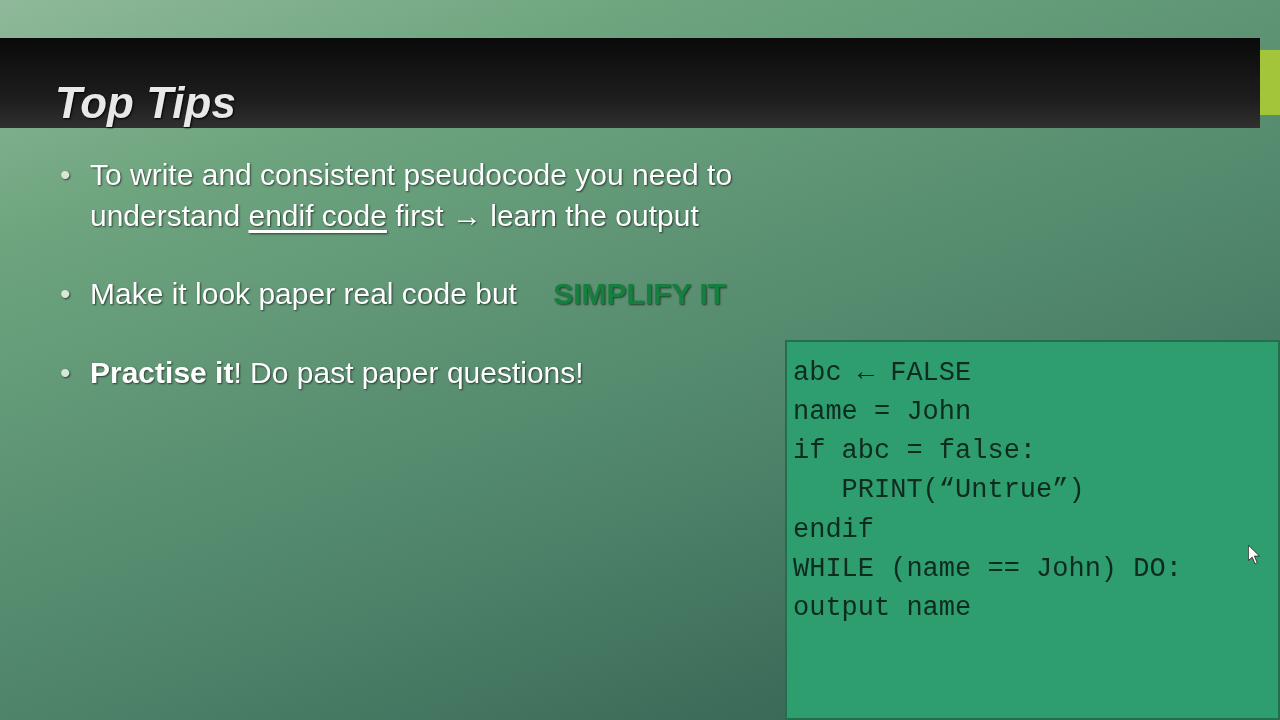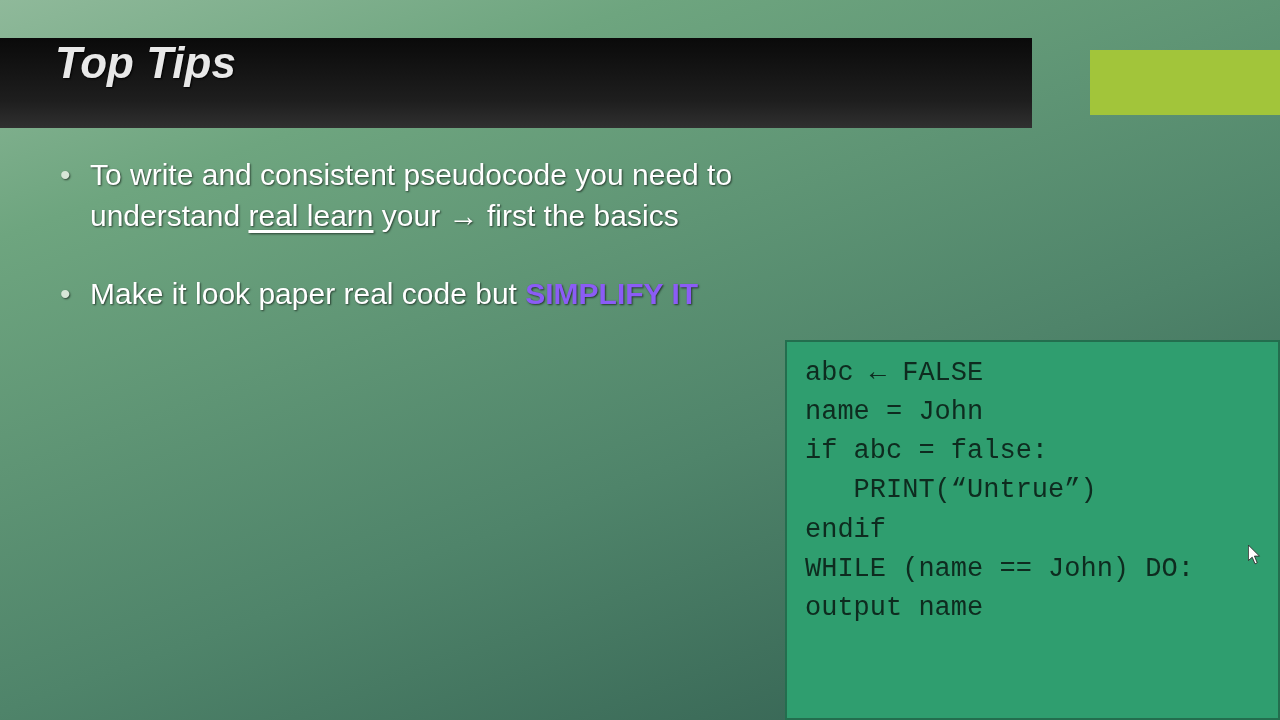--- a/index.html
+++ b/index.html
@@ -7,25 +7,25 @@
   body {
     background: linear-gradient(160deg, #8fb99a 0%, #6ea57f 20%, #4f846a 60%, #2e5a4d 100%);
     font-family: "Trebuchet MS", "Segoe UI", Verdana, sans-serif;
     position: relative;
   }
   
   .titlebar {
     position: absolute;
     top: 38px;
     left: 0;
-    width: 1032px;
+    width: 1260px;
     height: 90px;
     background: linear-gradient(180deg, #0a0a0a 0%, #1e1e1e 70%, #303030 100%);
     display: flex;
-    align-items: flex-start;
+    align-items: flex-end;
   }
   .titlebar h1 {
     color: #e8e8e8;
     font-style: italic;
     font-weight: bold;
     font-size: 44px;
     margin-left: 55px;
     text-shadow: 1px 1px 2px #000;
   }
   .accent-block {
@@ -58,32 +58,32 @@
   ul.tips li::before {
     content: "•";
     position: absolute;
     left: 5px;
     top: 0;
     color: #d7e6d7;
     font-size: 30px;
   }
   .underline { text-decoration: underline; text-underline-offset: 4px; }
   .bold { font-weight: bold; }
-  .yellow { color: #8b5cf6; }
+  .yellow { color: #15803d; margin-left: 28px; }
   .arrow { font-family: inherit; }
   
   .codebox {
     position: absolute;
     right: 0;
     bottom: 0;
     width: 495px;
     height: 380px;
     background: #2f9e6f;
     border: 2px solid #236e4e;
-    padding: 12px 18px 0 18px;
+    padding: 12px 18px 0 6px;
     color: #0e2b1f;
     font-family: Consolas, "Courier New", monospace;
     font-size: 27px;
     line-height: 1.45;
     white-space: pre;
     overflow: hidden;
   }
   .codebox .cline { display: block; }
   
   .cursor {
@@ -100,24 +100,27 @@
 
 <div class="accent-block"></div>
 
 <div class="titlebar">
   <h1>Top Tips</h1>
 </div>
 
 <div class="content">
   <ul class="tips">
     <li>
-      <span>To write and consistent pseudocode you need to understand </span><span class="underline">real learn</span><span> your </span><span class="arrow">→</span><span> first the basics</span>
+      <span>To write and consistent pseudocode you need to understand </span><span class="underline">endif code</span><span> first </span><span class="arrow">→</span><span> learn the output</span>
     </li>
     <li>
       <span>Make it look paper real code but </span><span class="yellow bold">SIMPLIFY IT</span>
+    </li>
+    <li>
+      <span class="bold">Practise it</span><span>! Do past paper questions!</span>
     </li>
   </ul>
 </div>
 
 <div class="codebox"><span class="cline"><span>abc </span><span>←</span><span> FALSE</span></span><span class="cline">name = John</span><span class="cline"></span><span class="cline">if abc = false:</span><span class="cline">   PRINT(“Untrue”)</span><span class="cline">endif</span><span class="cline"></span><span class="cline">WHILE (name == John) DO:</span><span class="cline">output name</span></div>
 
 <div class="cursor">
   <svg viewBox="0 0 12 18">
       <path d="M0 0 L0 14 L3.5 11 L6 17 L8 16 L5.5 10 L10 10 Z" fill="#ffffff" stroke="#2a2a2a" stroke-width="0.8"></path>
     </svg>

